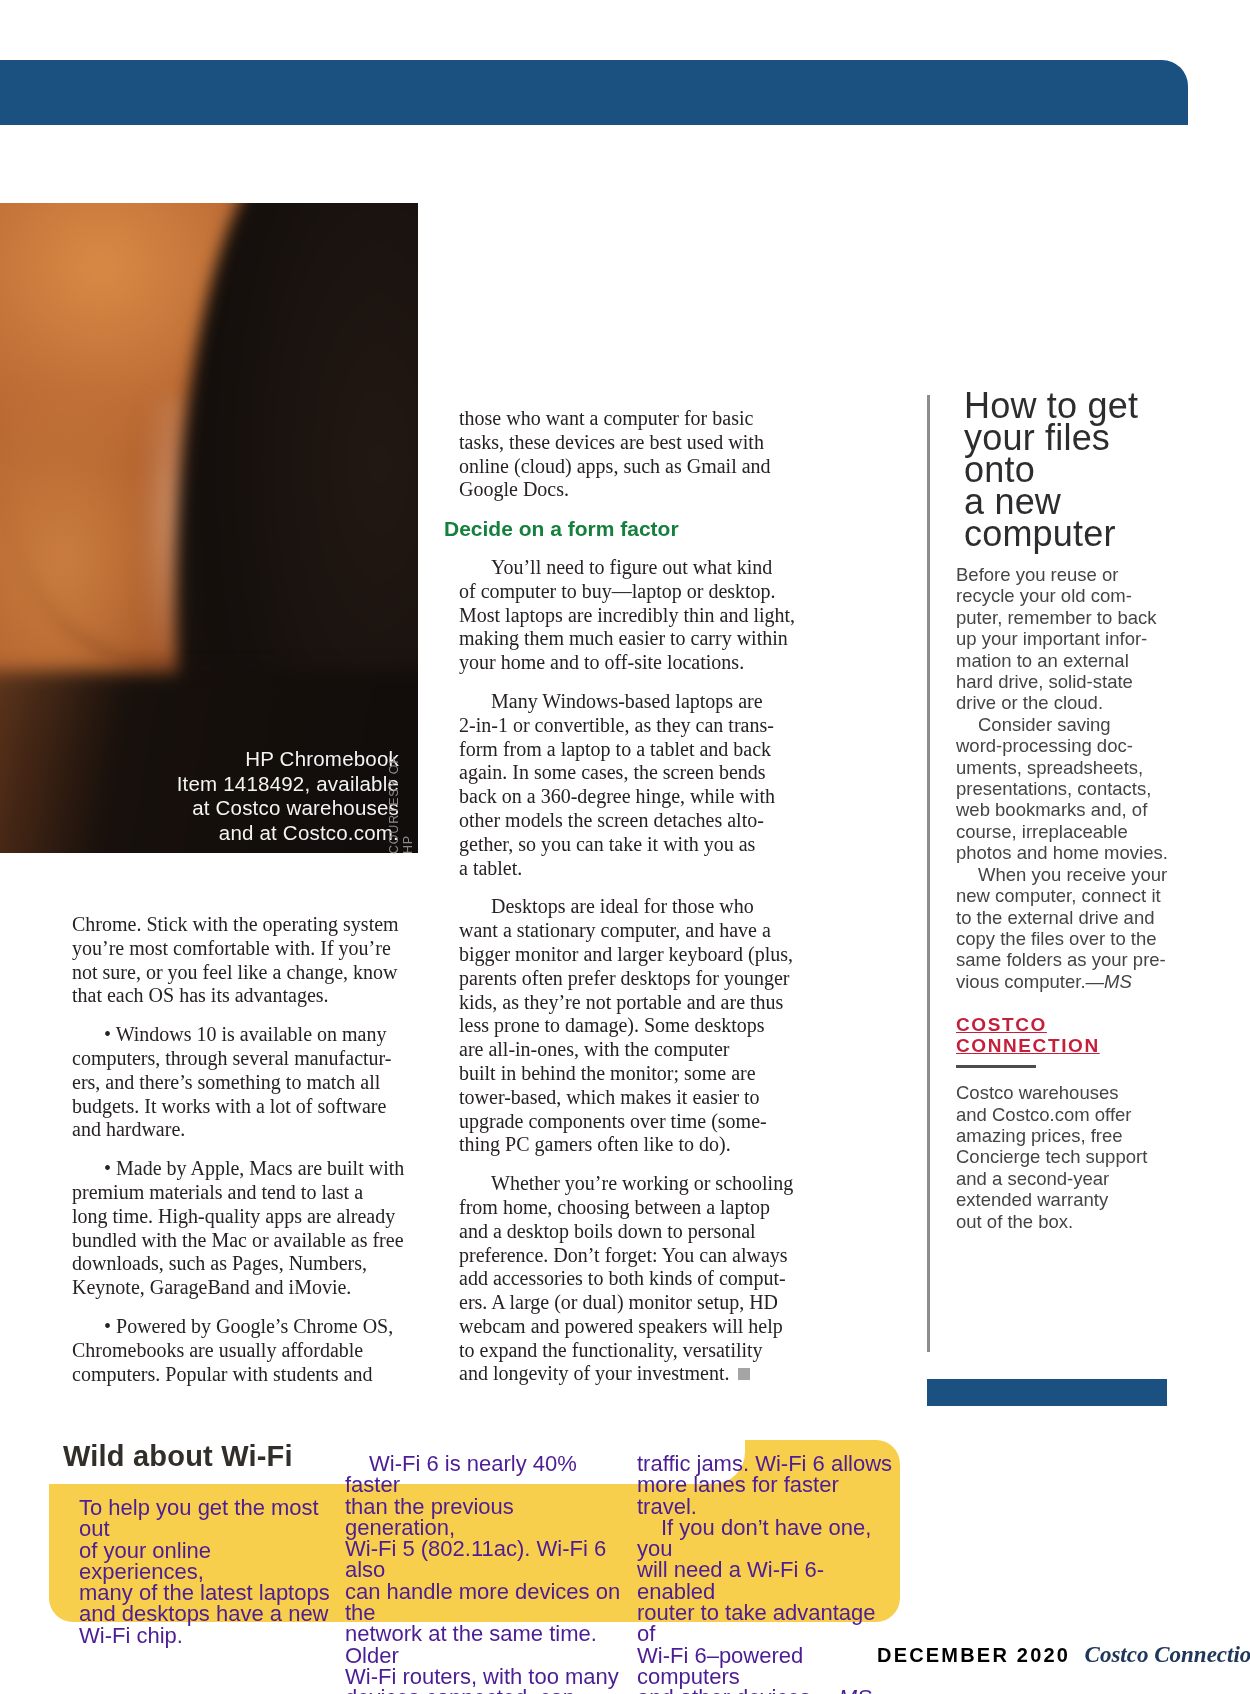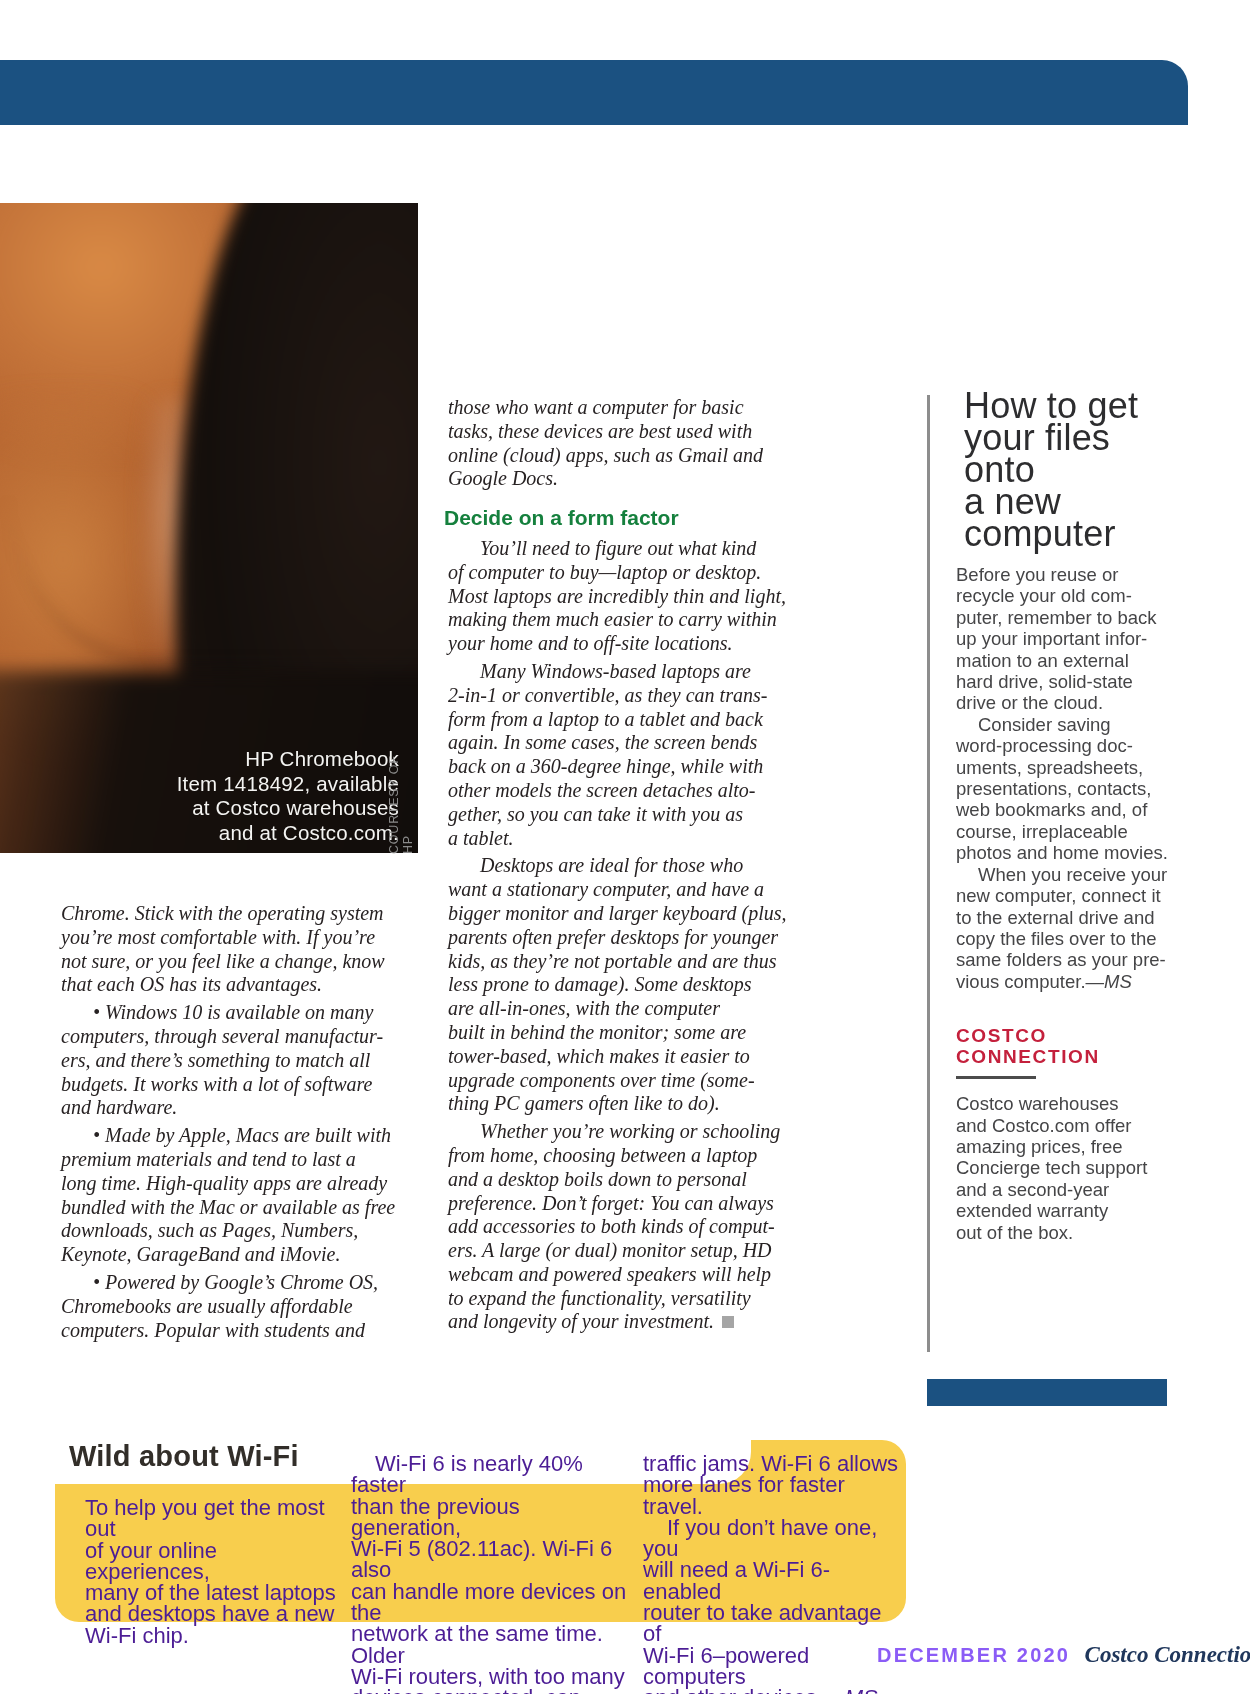--- a/index.html
+++ b/index.html
@@ -44,63 +44,63 @@
   .credit{
     position:absolute;left:387px;top:750px;height:104px;
     writing-mode:vertical-rl;transform:rotate(180deg);
     font-size:12.5px;letter-spacing:.8px;color:#8a8a8a;
   }
   
   .serif-col{position:absolute;color:#272223;font-family:"Liberation Serif",serif;
     font-size:20px;line-height:23.8px;}
   .col-left{left:57px;top:898px;width:372px;}
   .col-mid{left:444px;top:392px;width:392px;}
-  .serif-col p{margin:4px;white-space:pre-line;font-style:italic;}
+  .serif-col p{margin:15px;white-space:pre-line;}
   .serif-col p.ind{text-indent:32px;}
   .mid-heading{
     font-family:"Liberation Sans",sans-serif;font-weight:bold;color:#15803d;
     font-size:21px;margin:15px 0 7px 0;
   }
   .endmark{display:inline-block;width:12px;height:12px;background:#a5a5a5;
     margin-left:8px;}
   
   .side-rule{position:absolute;left:927px;top:395px;width:3px;height:957px;background:#8d8d8d;}
   .sidebar{position:absolute;left:956px;top:390px;width:232px;color:#454547;}
   .sidebar h2{
     margin:0 0 14px 8px;font-size:36px;line-height:32px;color:#2d2d2f;
     font-weight:normal;white-space:pre-line;letter-spacing:.2px;
   }
   .sidebar p{margin:0;font-size:18.5px;line-height:21.4px;white-space:pre-line;}
   .sidebar p.ind{text-indent:22px;}
   .sidebar em{font-style:italic;}
   .cc-head{
-    margin-top:33px;color:#c4203c;font-weight:bold;font-size:19px;line-height:21px;
-    letter-spacing:1.6px;white-space:pre-line;
+    margin-top:22px;color:#c4203c;font-weight:bold;font-size:19px;line-height:21px;
+    letter-spacing:1.6px;white-space:pre-line;text-decoration:underline;
   }
   .cc-rule{width:80px;height:3px;background:#4c4c4c;margin-top:9px;}
   .cc-body{margin-top:14px !important;}
   
   .mini-bar{position:absolute;left:927px;top:1379px;width:240px;height:27px;background:#1b5181;}
   
-  .wifi{position:absolute;left:55px;top:1440px;width:851px;height:182px;
+  .wifi{position:absolute;left:49px;top:1440px;width:851px;height:182px;
     background:#f8ce4d;border-radius:24px;}
   .wifi .notch{position:absolute;left:-2px;top:-3px;width:698px;height:47px;
     background:#ffffff;border-bottom-right-radius:32px;}
   .wifi h3{position:absolute;left:14px;top:0px;margin:0;font-size:29px;
     color:#322e29;letter-spacing:.2px;}
   .wifi .ycol{position:absolute;color:#4c1d95;font-size:22px;line-height:21.3px;}
   .wifi .ycol p{margin:0;white-space:pre-line;}
   .wifi .ycol p.ind{text-indent:24px;}
   .y1{left:30px;top:57px;width:262px;}
   .y2{left:296px;top:13px;width:282px;}
   .y3{left:588px;top:13px;width:262px;}
   .wifi em{font-style:italic;}
   
   .footer{position:absolute;left:877px;top:1642px;white-space:nowrap;}
-  .footer .issue{font-weight:bold;font-size:20px;letter-spacing:2.2px;color:#8b5cf6;}
+  .footer .issue{font-weight:bold;font-size:20px;letter-spacing:2.2px;color:#000000;}
   .footer .mag{font-family:"Liberation Serif",serif;font-style:italic;font-weight:bold;
     font-size:23px;color:#20375c;margin-left:10px;}
 </style>
 </head>
 <body>
 
 <div class="page">
 
   <div class="top-bar"></div>
 

